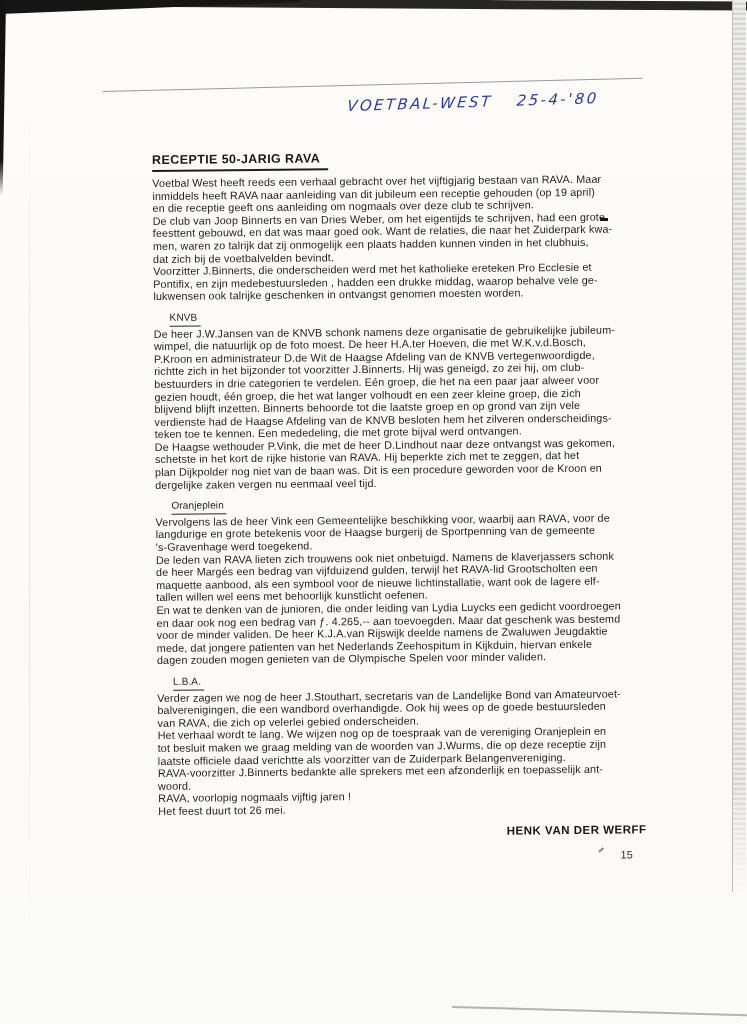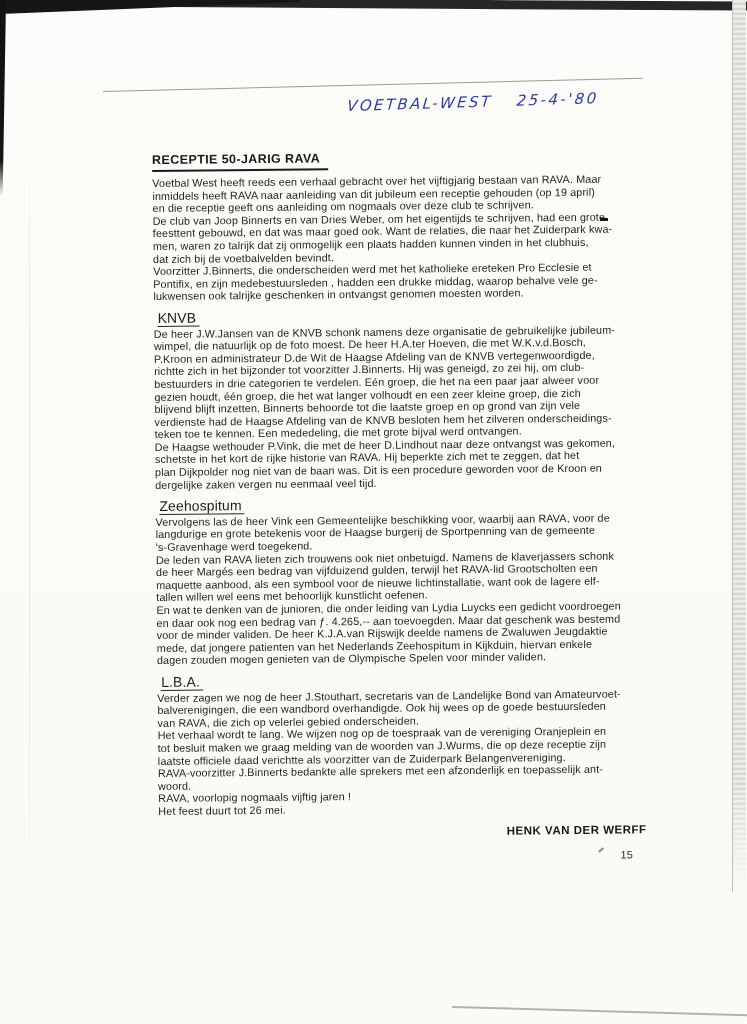--- a/index.html
+++ b/index.html
@@ -39,21 +39,21 @@
   
   .content{position:absolute;left:152px;top:153px;width:514px;
     transform:rotate(-0.55deg);transform-origin:0 0;color:#1d1d1d;}
   .content h1{
     margin:0;font-size:12.5px;font-weight:700;letter-spacing:0.4px;line-height:15px;
     width:max-content;padding:0 8px 2px 0;border-bottom:2px solid #1d1d1d;color:#171717;}
   .body{
     margin:5px 0 0 0;font-size:10.8px;line-height:12.6px;letter-spacing:0.12px;
     white-space:pre-line;color:#1e1e1e;}
   .sec-heading{
-    margin:9px 0 0 4px;font-size:14px;font-weight:400;line-height:12.6px;letter-spacing:0.12px;
+    margin:9px 0 0 16px;font-size:10px;font-weight:400;line-height:12.6px;letter-spacing:0.12px;
     width:max-content;padding:0 3px 1px 0;border-bottom:1px solid #262626;}
   .sec-heading + .body{margin-top:1px;}
   .signature{
     margin-top:10px;font-size:11.5px;font-weight:700;letter-spacing:0.5px;
     text-align:right;padding-right:26px;color:#141414;}
   .pagenum{margin-top:13px;font-size:11px;text-align:right;padding-right:40px;color:#2a2a2a;}
 </style>
 </head>
 <body>
 
@@ -94,21 +94,21 @@
 bestuurders in drie categorien te verdelen. Eén groep, die het na een paar jaar alweer voor
 gezien houdt, één groep, die het wat langer volhoudt en een zeer kleine groep, die zich
 blijvend blijft inzetten. Binnerts behoorde tot die laatste groep en op grond van zijn vele
 verdienste had de Haagse Afdeling van de KNVB besloten hem het zilveren onderscheidings-
 teken toe te kennen. Een mededeling, die met grote bijval werd ontvangen.
 De Haagse wethouder P.Vink, die met de heer D.Lindhout naar deze ontvangst was gekomen,
 schetste in het kort de rijke historie van RAVA. Hij beperkte zich met te zeggen, dat het
 plan Dijkpolder nog niet van de baan was. Dit is een procedure geworden voor de Kroon en
 dergelijke zaken vergen nu eenmaal veel tijd.</p>
 
-    <div class="sec-heading">Zeehospitum</div>
+    <div class="sec-heading">Oranjeplein</div>
     <p class="body">Vervolgens las de heer Vink een Gemeentelijke beschikking voor, waarbij aan RAVA, voor de
 langdurige en grote betekenis voor de Haagse burgerij de Sportpenning van de gemeente
 's-Gravenhage werd toegekend.
 De leden van RAVA lieten zich trouwens ook niet onbetuigd. Namens de klaverjassers schonk
 de heer Margés een bedrag van vijfduizend gulden, terwijl het RAVA-lid Grootscholten een
 maquette aanbood, als een symbool voor de nieuwe lichtinstallatie, want ook de lagere elf-
 tallen willen wel eens met behoorlijk kunstlicht oefenen.
 En wat te denken van de junioren, die onder leiding van Lydia Luycks een gedicht voordroegen
 en daar ook nog een bedrag van ƒ. 4.265,-- aan toevoegden. Maar dat geschenk was bestemd
 voor de minder validen. De heer K.J.A.van Rijswijk deelde namens de Zwaluwen Jeugdaktie

